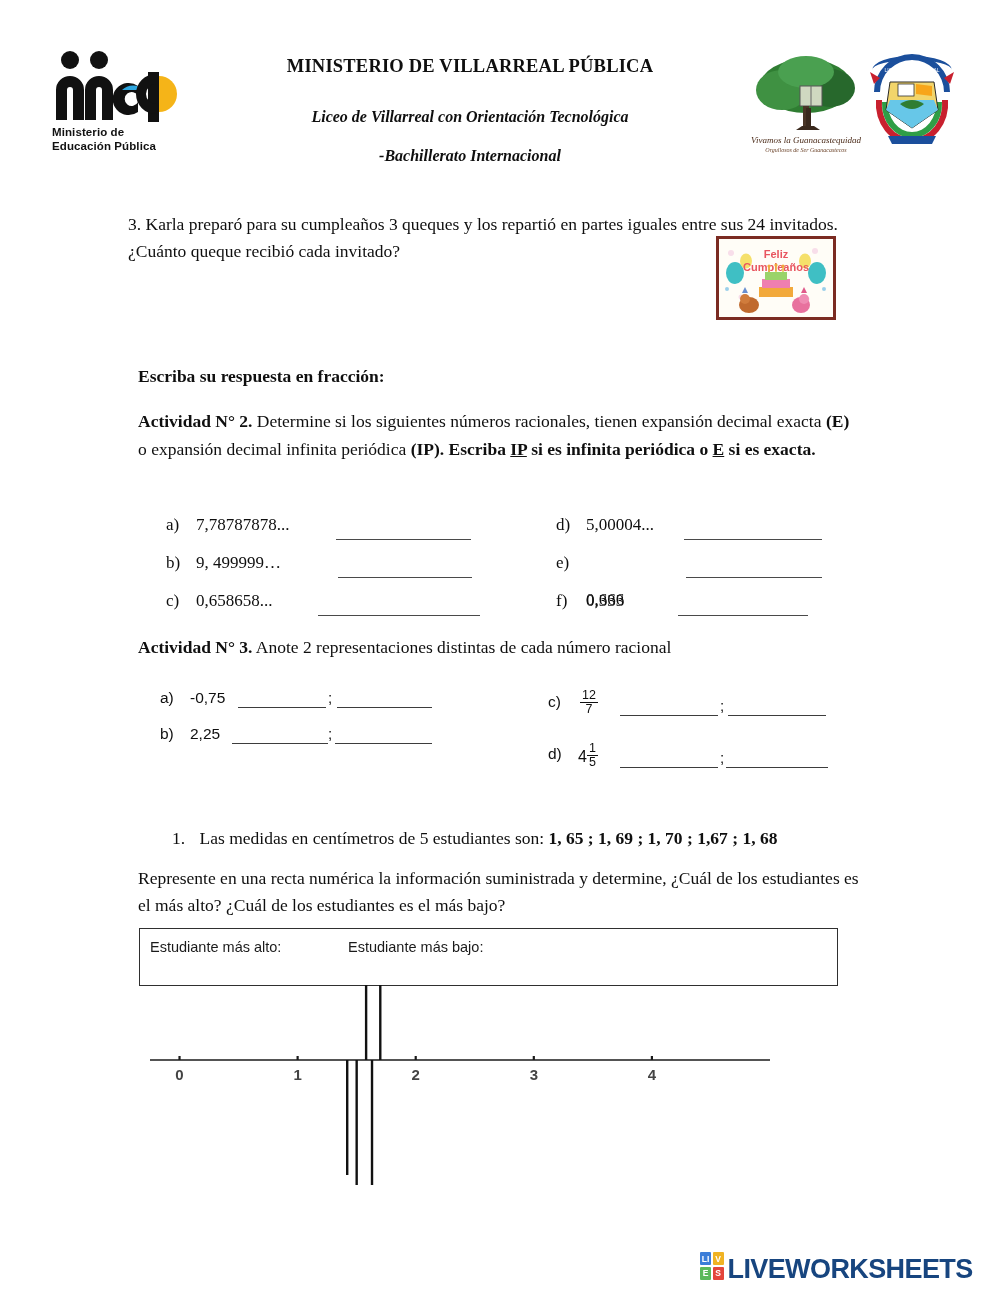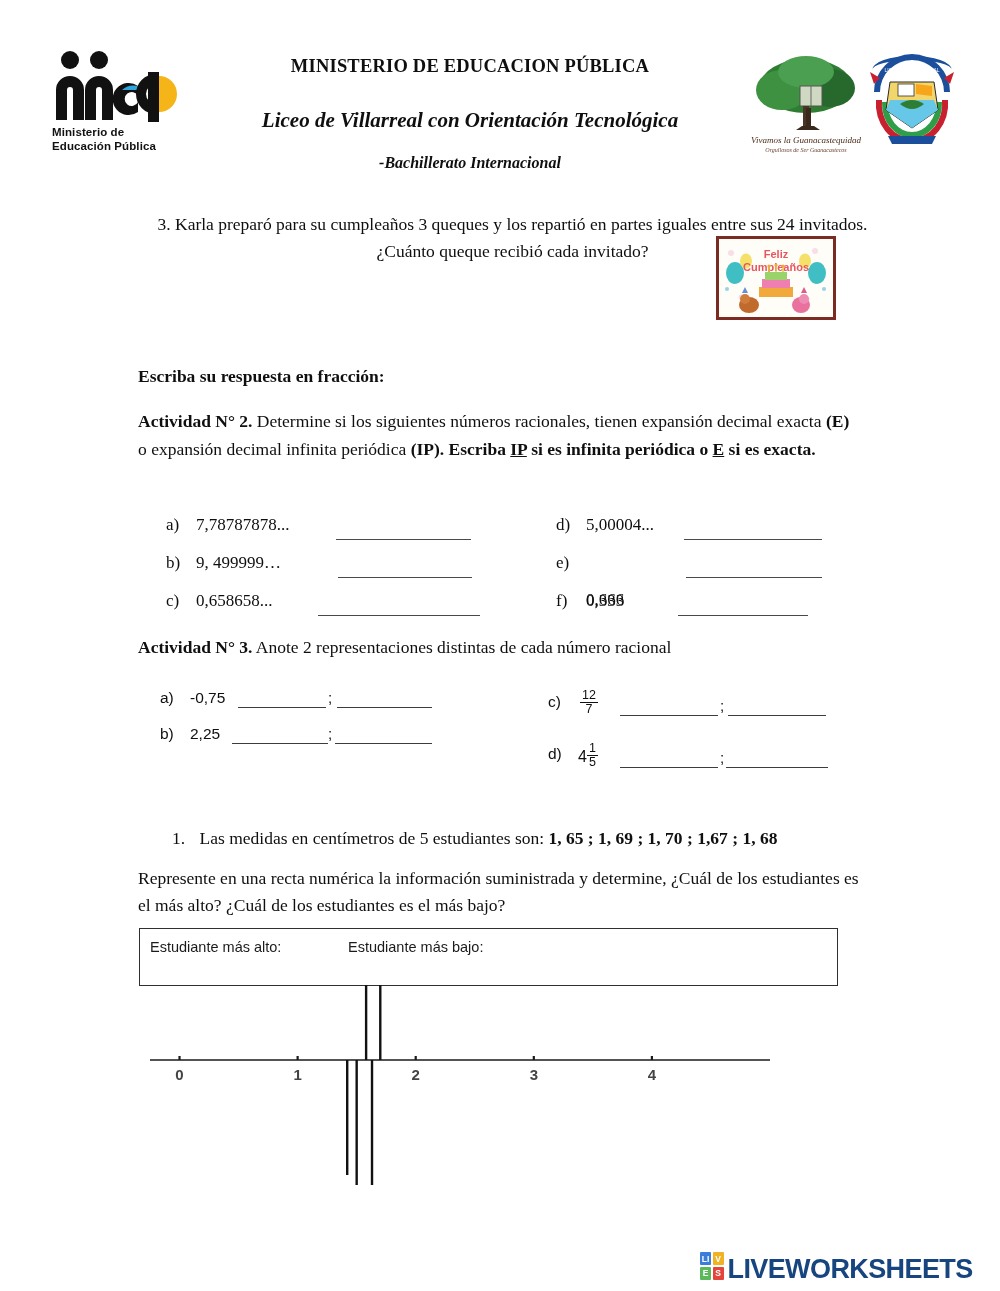--- a/index.html
+++ b/index.html
@@ -16,29 +16,29 @@
   
   .header { position:absolute; left:0; top:0; width:1000px; height:196px; }
 
   .mep-logo { position:absolute; left:52px; top:50px; width:145px; height:110px; }
   .mep-mark { position:relative; width:132px; height:72px; }
   .mep-text { font-family:"Liberation Sans", sans-serif; font-weight:bold;
               font-size:11.5px; line-height:13.5px; color:#111; margin-top:4px; letter-spacing:.1px;}
 
   .school-title { position:absolute; left:210px; top:56px; width:520px; text-align:center; }
   .title-main { font-weight:bold; font-size:18.5px; letter-spacing:.2px; }
-  .title-sub  { font-weight:bold; font-style:italic; font-size:21px; margin-top:31px; }
+  .title-sub  { font-weight:bold; font-style:italic; font-size:16px; margin-top:31px; }
   .title-sub2 { font-weight:bold; font-style:italic; font-size:16px; margin-top:21px; }
 
   .logos-right { position:absolute; left:748px; top:48px; width:216px; height:112px; }
 
   
   .sheet { position:absolute; left:0; top:0; width:1000px; height:1291px; }
-  .q3 { position:absolute; left:150px; top:211px; width:725px;
-        font-size:17.5px; line-height:27px;text-align:center; }
+  .q3 { position:absolute; left:128px; top:211px; width:725px;
+        font-size:17.5px; line-height:27px; }
   .bday-img { position:absolute; left:716px; top:236px; width:120px; height:84px;
               border:3px solid #7b2b22; background:#fdf8ef; overflow:hidden; }
 
   .bold-line { position:absolute; font-weight:bold; font-size:17.5px; }
   .escriba { left:138px; top:334px;margin-top:32px; }
 
   .act2 { position:absolute; left:138px; top:408px; width:720px;
           font-size:17.5px; line-height:27.5px; }
   .act2 b { font-weight:bold; }
   .u { text-decoration: underline; }
@@ -114,21 +114,21 @@
         <path d="M104 24 A18 18 0 1 0 104 64 L104 54 A8 8 0 1 1 104 34 Z" fill="#111"></path>
       </svg>
     </div>
     <div class="mep-text">
       <div>Ministerio de</div>
       <div>Educación Pública</div>
     </div>
   </div>
 
   <div class="school-title">
-    <div class="title-main">MINISTERIO DE EDUCACION PÚBLICA</div>
+    <div class="title-main">MINISTERIO DE VILLARREAL PÚBLICA</div>
     <div class="title-sub">Liceo de Villarreal con Orientación Tecnológica</div>
     <div class="title-sub2">-Bachillerato Internacional</div>
   </div>
 
   <div class="logos-right">
     <svg width="216" height="112" viewBox="0 0 216 112" aria-hidden="true">
 
       <g>
         <ellipse cx="58" cy="38" rx="46" ry="27" fill="#2f7d32"></ellipse>
         <ellipse cx="34" cy="42" rx="26" ry="20" fill="#3f9142"></ellipse>

